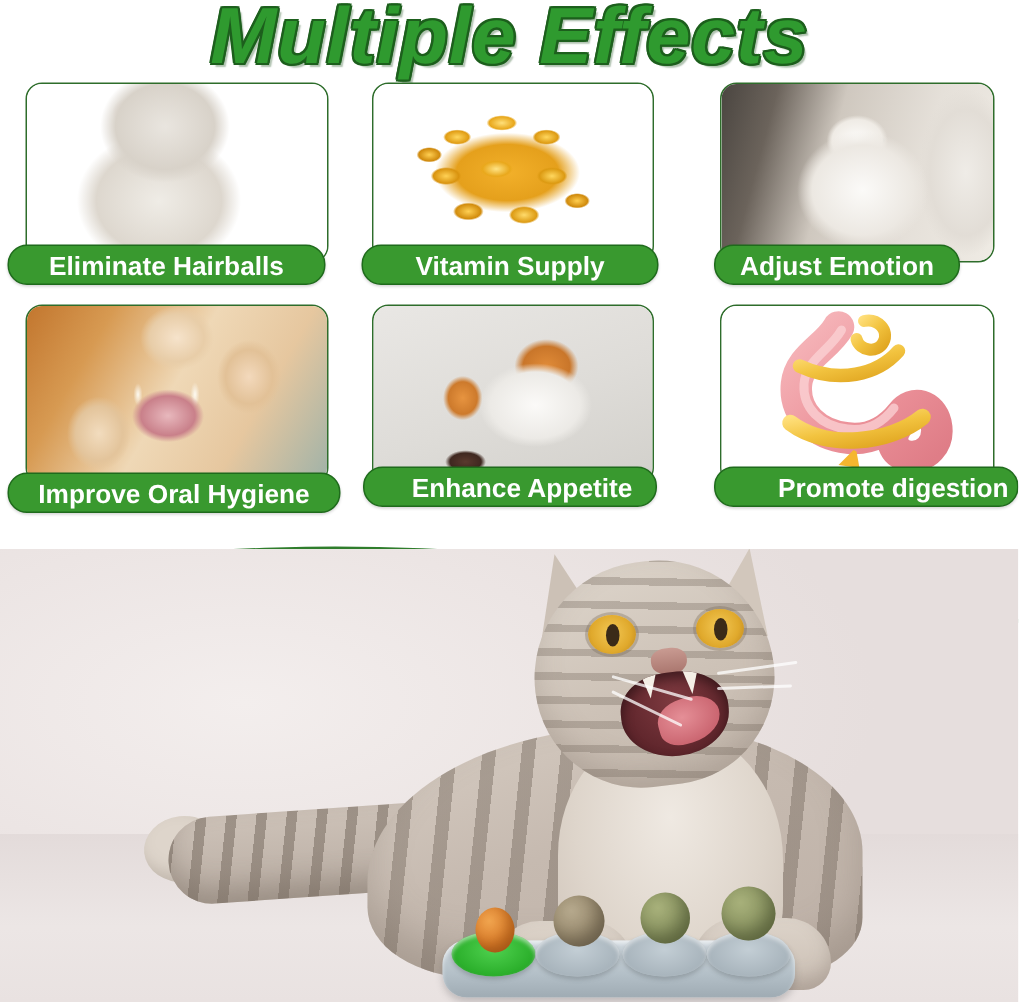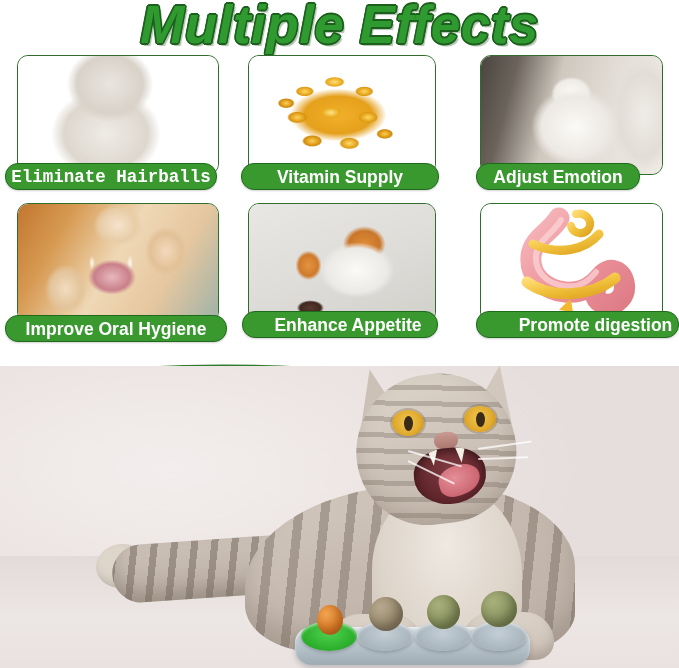--- a/index.html
+++ b/index.html
@@ -160,21 +160,21 @@
     <div class="cell" style="left:17px;top:7px;width:202px;height:120px;">
       <div class="card" style="width:202px;height:120px;">
         <div class="photo" style="background:
                radial-gradient(ellipse 60px 52px at 46% 24%, #e9e5df 0%, #d8d2c9 55%, rgba(216,210,201,0) 72%),
                radial-gradient(ellipse 72px 60px at 44% 66%, #efece6 0%, #ddd7ce 58%, rgba(221,215,206,0) 76%),
                radial-gradient(ellipse 16px 14px at 34% 16%, #d3b9b6 0%, rgba(211,185,182,0) 70%),
                radial-gradient(ellipse 14px 12px at 56% 14%, #cfb4b1 0%, rgba(207,180,177,0) 70%),
                radial-gradient(ellipse 9px 5px at 52% 42%, #c98f86 0%, rgba(201,143,134,0) 75%),
                #ffffff;"></div>
       </div>
-      <div class="pill" style="left:-12px;top:108px;width:212px;font-family:Liberation Mono, monospace;">Eliminate Hairballs</div>
+      <div class="pill" style="left:-12px;top:108px;width:212px;">Eliminate Hairballs</div>
     </div>
 
     <div class="cell" style="left:248px;top:7px;width:188px;height:120px;">
       <div class="card" style="width:188px;height:120px;">
         <div class="photo" style="background:
                radial-gradient(ellipse 11px 6px at 30% 30%, #ffd75e 0%, #e09c13 70%, rgba(224,156,19,0) 85%),
                radial-gradient(ellipse 12px 6px at 46% 22%, #ffe07a 0%, #e8a71b 70%, rgba(232,167,27,0) 85%),
                radial-gradient(ellipse 11px 6px at 62% 30%, #ffd75e 0%, #dd9a12 70%, rgba(221,154,18,0) 85%),
                radial-gradient(ellipse 12px 7px at 26% 52%, #ffd155 0%, #d9930f 70%, rgba(217,147,15,0) 85%),
                radial-gradient(ellipse 13px 7px at 44% 48%, #ffe384 0%, #e9a81c 70%, rgba(233,168,28,0) 85%),

